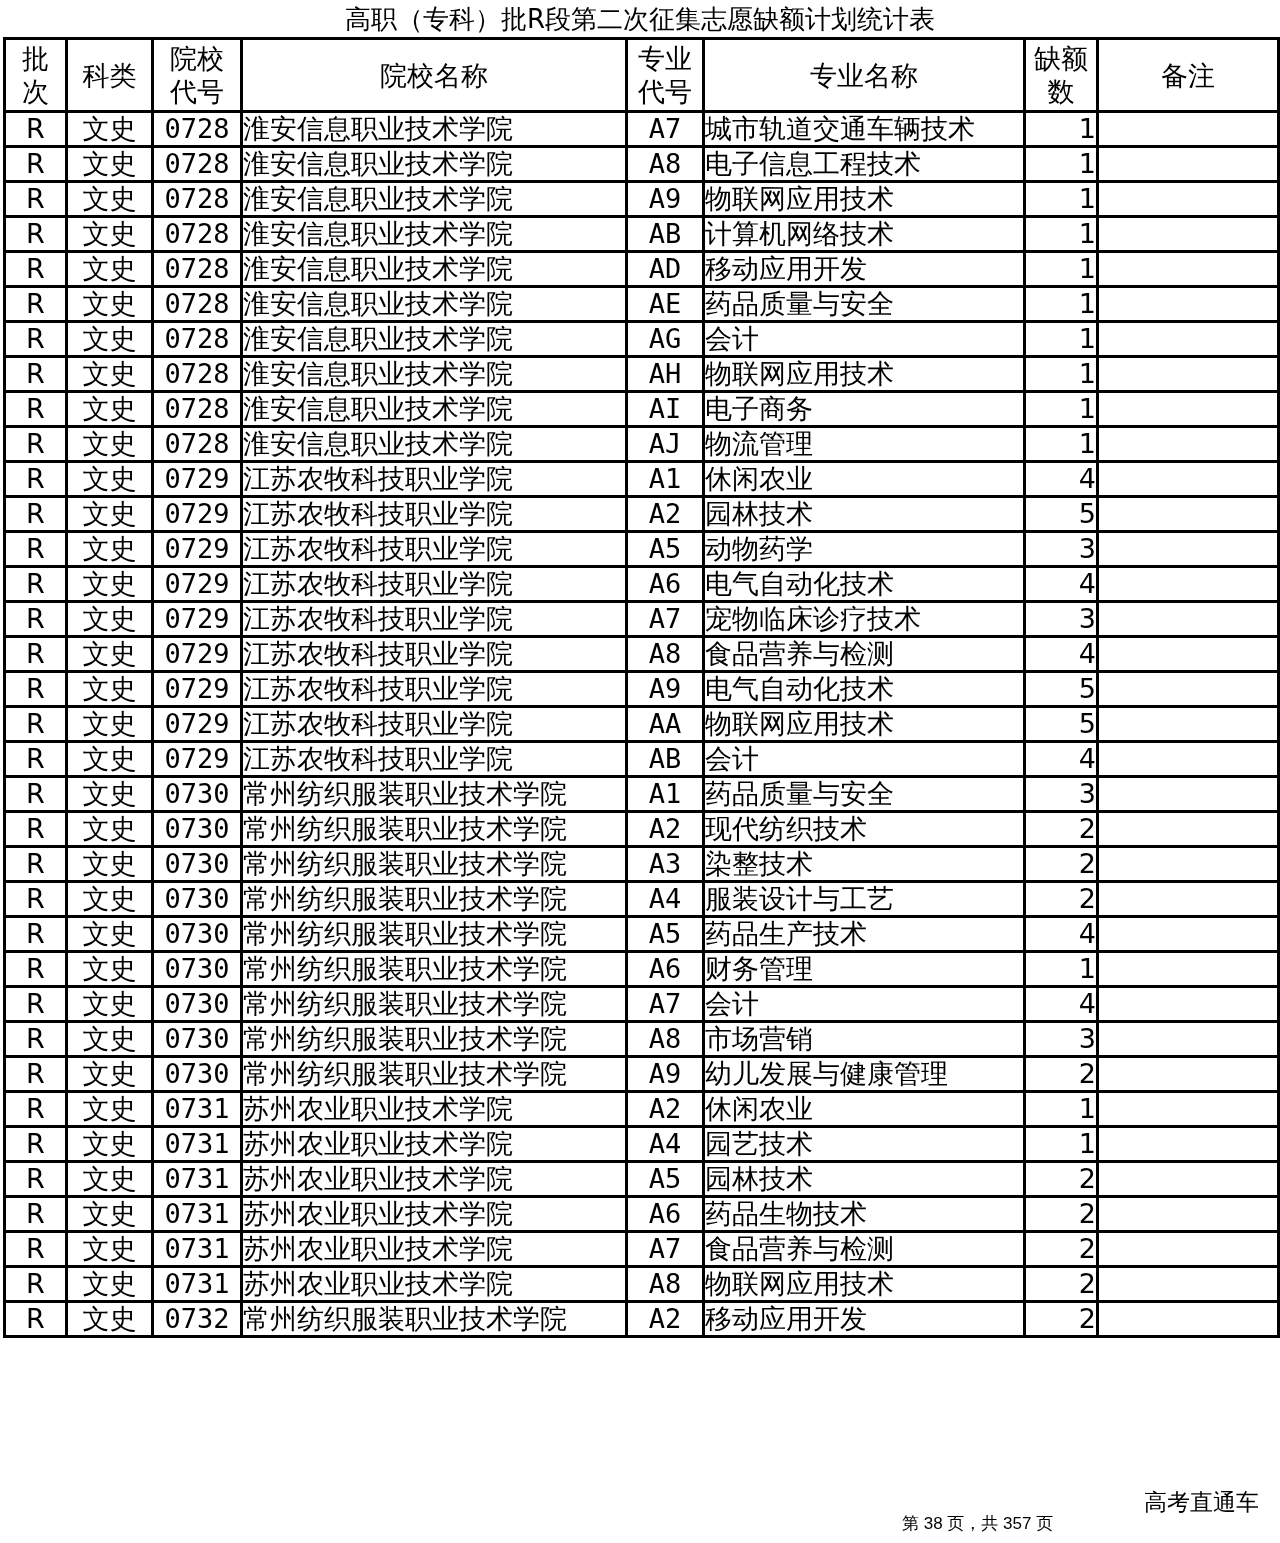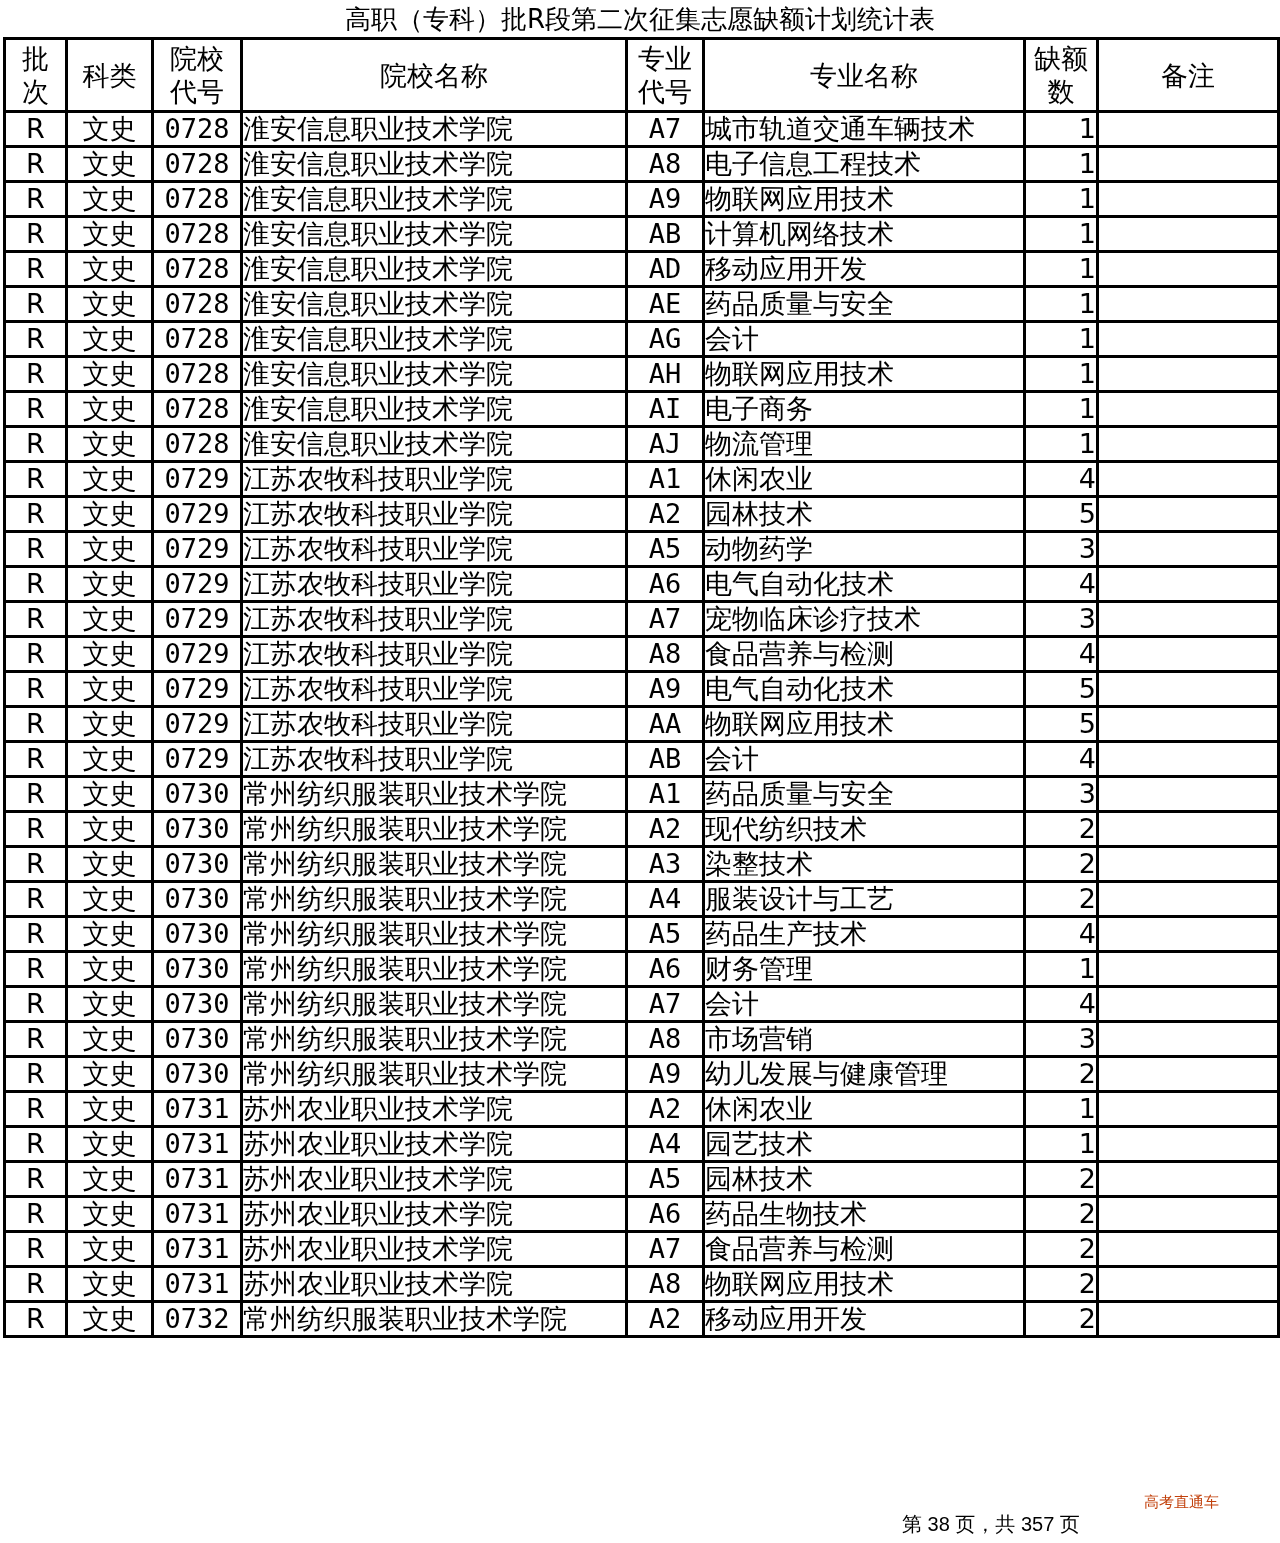--- a/index.html
+++ b/index.html
@@ -8,23 +8,23 @@
   .title { position:absolute; left:0; width:1280px; top:2px; height:34px; text-align:center;
            font-size:26px; font-weight:normal; line-height:34px; letter-spacing:0px; }
   table.grid { position:absolute; left:3px; top:37px; border-collapse:collapse; table-layout:fixed; }
   table.grid td, table.grid th { border:3px solid #000; padding:0; overflow:hidden; white-space:nowrap; }
   table.grid th { font-weight:normal; font-size:27px; line-height:33px; height:70px; text-align:center; }
   table.grid td { height:32px; font-size:27px; line-height:32px; }
   td.c-batch, td.c-type, td.c-scode, td.c-mcode { text-align:center; }
   td.c-sname, td.c-mname { text-align:left; padding-left:3px; }
   td.c-count { text-align:right; padding-right:4px; }
   td.c-code-num, td.c-mcode { font-family:"DejaVu Sans Mono","Liberation Mono", monospace; font-size:26px; }
-  .footer-page { position:absolute; left:902px; top:1508px; font-size:20px; line-height:32px; color:#000;
+  .footer-page { position:absolute; left:902px; top:1508px; font-size:17px; line-height:32px; color:#000;
                  font-family:"Liberation Sans","DejaVu Sans", sans-serif; }
-  .watermark { position:absolute; left:1144px; top:1489px; font-size:15px; line-height:26px; color:#c2410c;
+  .watermark { position:absolute; left:1144px; top:1489px; font-size:23px; line-height:26px; color:#000000;
                font-family:"DejaVu Sans", sans-serif; }
 </style>
 </head>
 <body>
 
 <div class="title">高职（专科）批R段第二次征集志愿缺额计划统计表</div>
 
 <table class="grid">
   <colgroup>
     <col style="width:62px">

